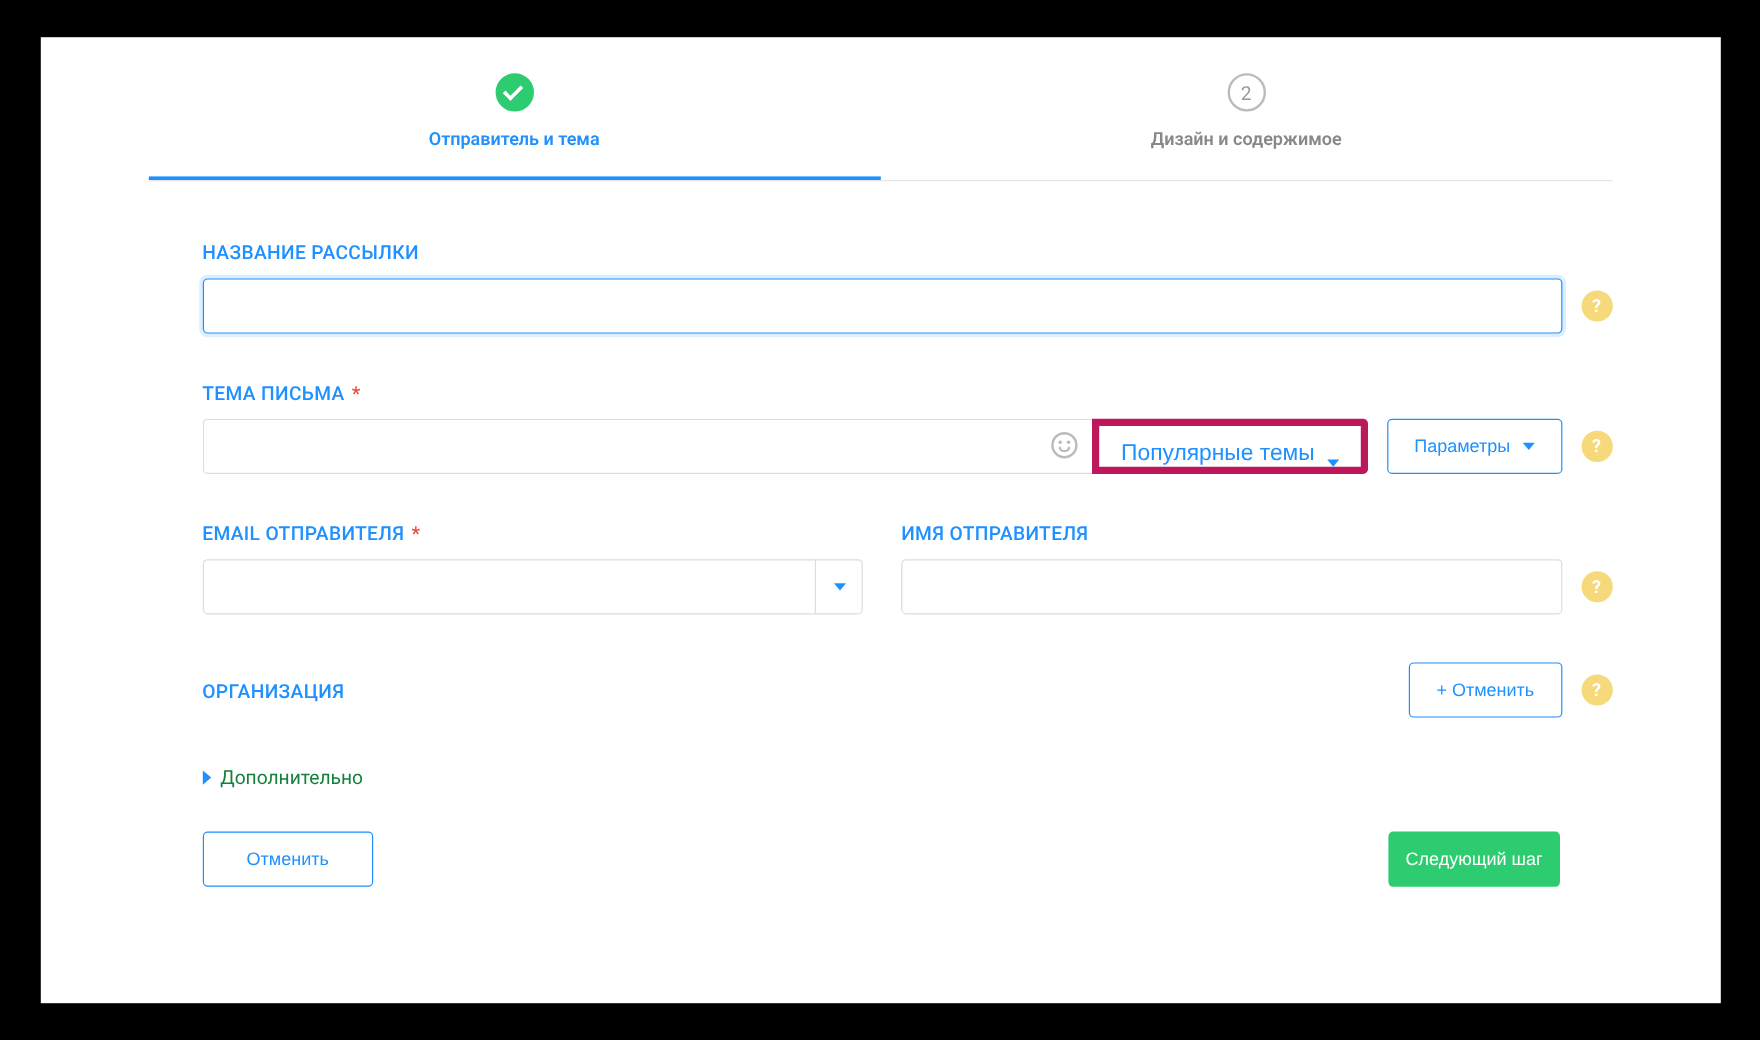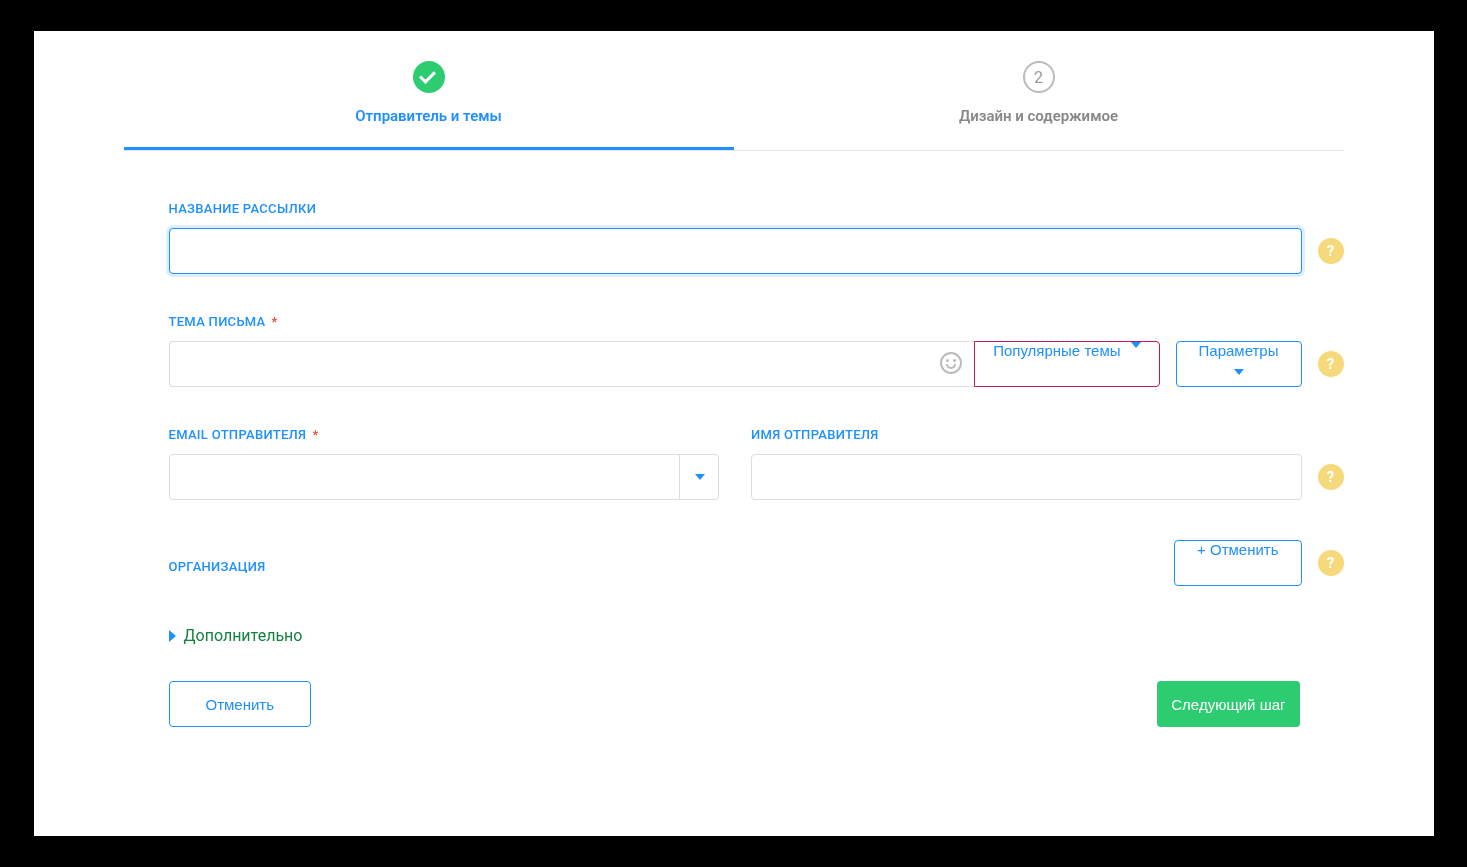--- a/index.html
+++ b/index.html
@@ -65,21 +65,21 @@
 }
 .step-label { font-size: 15px; font-weight: 600; }
 .step.active .step-label { color: #1e90ff; }
 .step:not(.active) .step-label { color: #888; }
 
 .form {
   padding: 50px 90px 0 135px;
 }
 .field-label {
   color: #1e90ff;
-  font-size: 13px;
+  font-size: 16px;
   font-weight: 500;
   letter-spacing: 0.3px;
   margin-bottom: 12px;
   text-transform: uppercase;
 }
 .req { color: #e74c3c; margin-left: 6px; }
 .row {
   display: flex;
   align-items: flex-end;
   gap: 16px;
@@ -114,47 +114,46 @@
 .emoji-btn {
   position: absolute;
   right: 10px;
   top: 50%;
   transform: translateY(-50%);
   width: 24px; height: 24px;
   color: #bbb;
 }
 .dd-btn {
   height: 46px;
-  border: 1px solid #be185d;
+  border: 6px solid #be185d;
   background: #fff;
   color: #1e90ff;
-  font-size: 15px;
+  font-size: 19px;
   padding: 0 18px;
   cursor: pointer;
   display: flex;
-  align-items: flex-start;
+  align-items: flex-end;
   gap: 10px;
   border-top-right-radius: 4px;
   border-bottom-right-radius: 4px;
   white-space: nowrap;
 }
 .btn-outline {
   height: 46px;
   border: 1px solid #1e90ff;
   background: #fff;
   color: #1e90ff;
   font-size: 15px;
   padding: 0 22px;
   border-radius: 4px;
   cursor: pointer;
   display: flex;
   align-items: center;
   gap: 10px;
   white-space: nowrap;
-  flex-direction: column;
 }
 .caret-down {
   width: 0; height: 0;
   border-left: 5px solid transparent;
   border-right: 5px solid transparent;
   border-top: 6px solid #1e90ff;
 }
 .help-badge {
   width: 26px; height: 26px;
   border-radius: 50%;
@@ -264,21 +263,21 @@
 }
 </style>
 </head>
 <body>
 
 <div class="page">
 
   <div class="steps">
     <div class="step active">
       <div class="step-icon-check"></div>
-      <div class="step-label">Отправитель и темы</div>
+      <div class="step-label">Отправитель и тема</div>
     </div>
     <div class="step">
       <div class="step-icon-num">2</div>
       <div class="step-label">Дизайн и содержимое</div>
     </div>
   </div>
 
   <div class="form">
 
     <div class="row">

